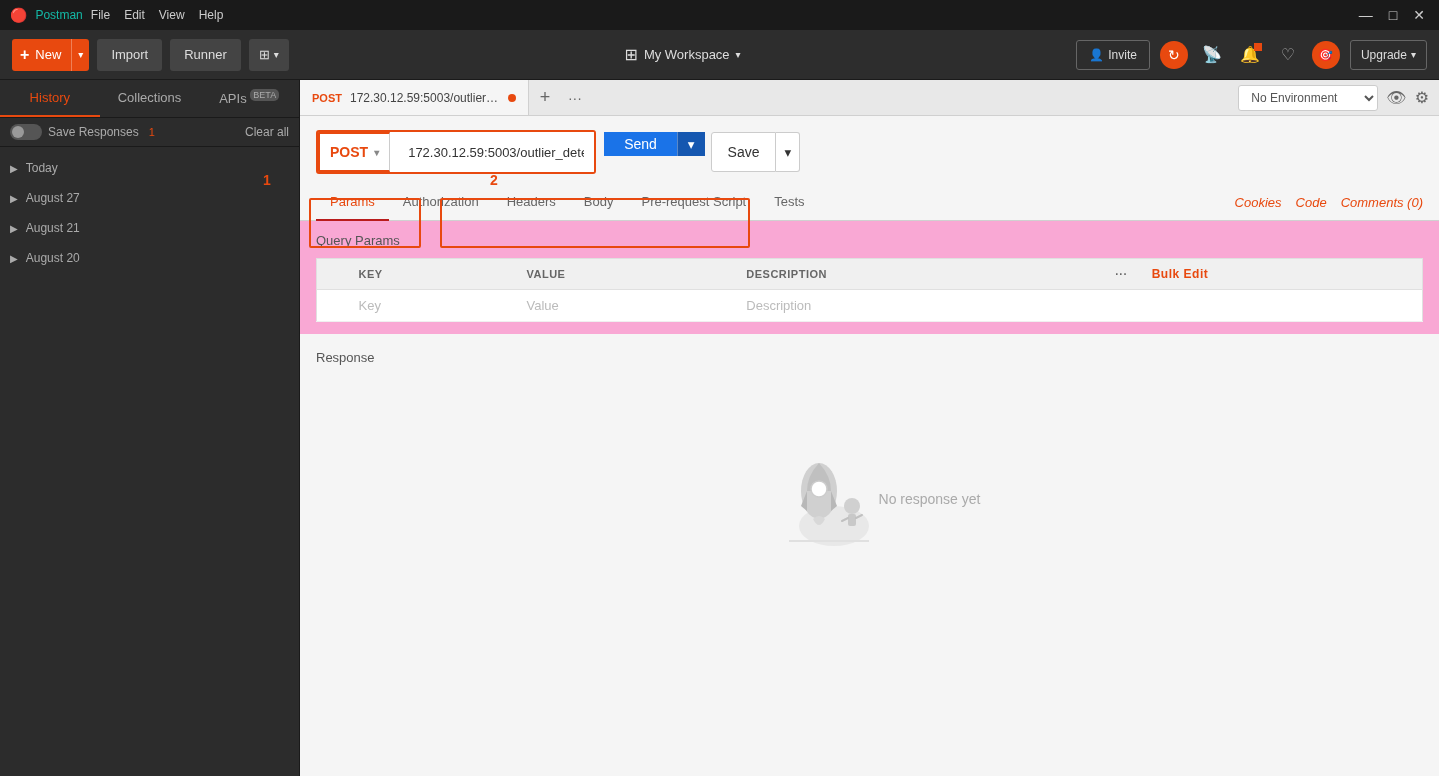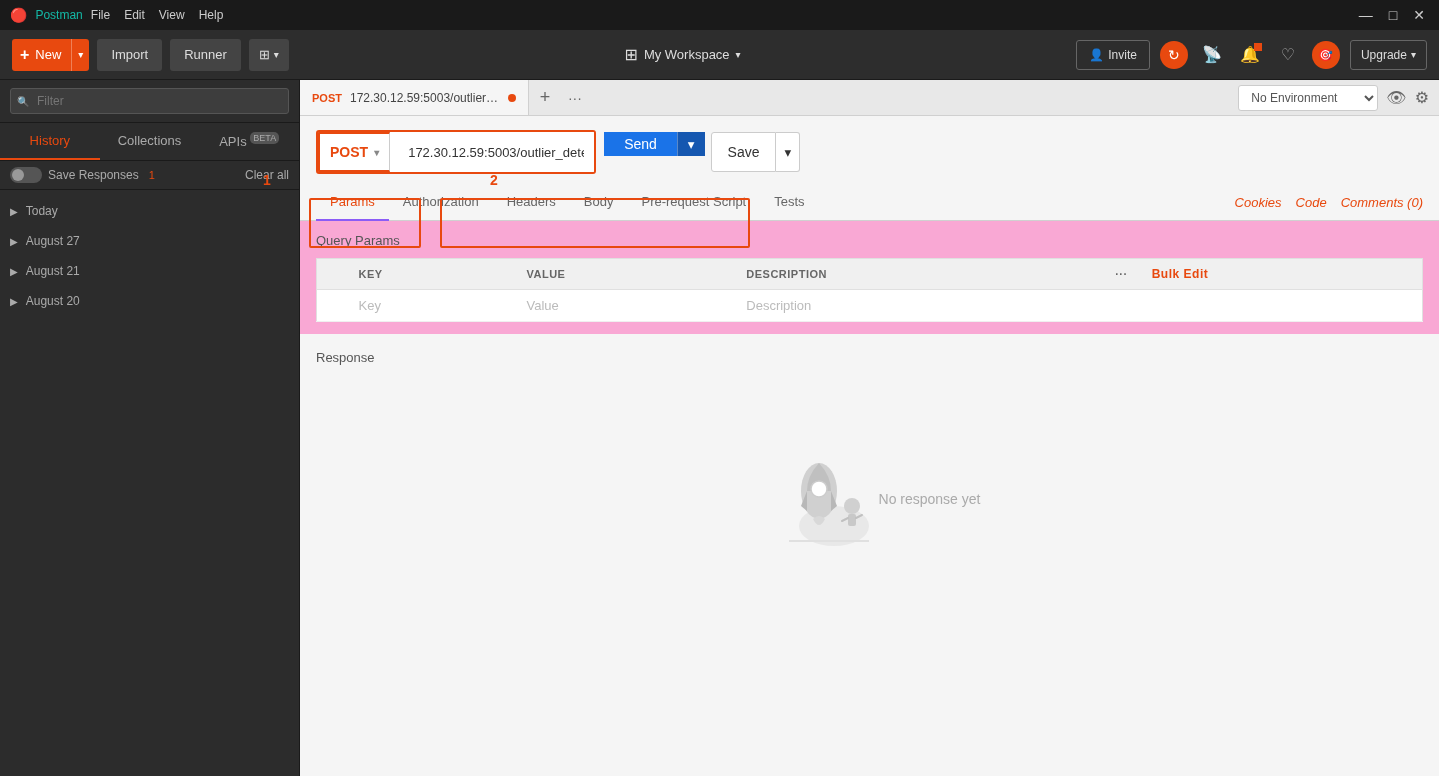--- a/index.html
+++ b/index.html
@@ -413,21 +413,21 @@
     .req-tab {
       padding: 10px 14px;
       font-size: 13px;
       color: #666;
       cursor: pointer;
       border-bottom: 2px solid transparent;
       margin-bottom: -1px;
     }
     .req-tab.active {
       color: #e8490f;
-      border-bottom: 2px solid #8b5cf6;
+      border-bottom: 2px solid #b91c1c;
     }
     .req-tabs-right {
       margin-left: auto;
       display: flex;
       gap: 14px;
       font-size: 13px;
       font-style: italic;
     }
     .req-tabs-right span { cursor: pointer; }
     .cookies-link { color: #e8490f; }
@@ -568,25 +568,20 @@
     <button class="upgrade-btn">
       <span>Upgrade</span>
       <span style="font-size:10px;">▾</span>
     </button>
   </div>
 </div>
 
 <div class="main-layout">
 
   <div class="sidebar">
-    <div class="sidebar-search">
-      <div class="search-wrapper">
-        <input type="text" placeholder="Filter" style="">
-      </div>
-    </div>
     <div class="sidebar-tabs">
       <div class="sidebar-tab active">
         <span>History</span>
       </div>
       <div class="sidebar-tab">
         <span>Collections</span>
       </div>
       <div class="sidebar-tab">
         <span>APIs</span>
         <span class="beta-badge">BETA</span>

